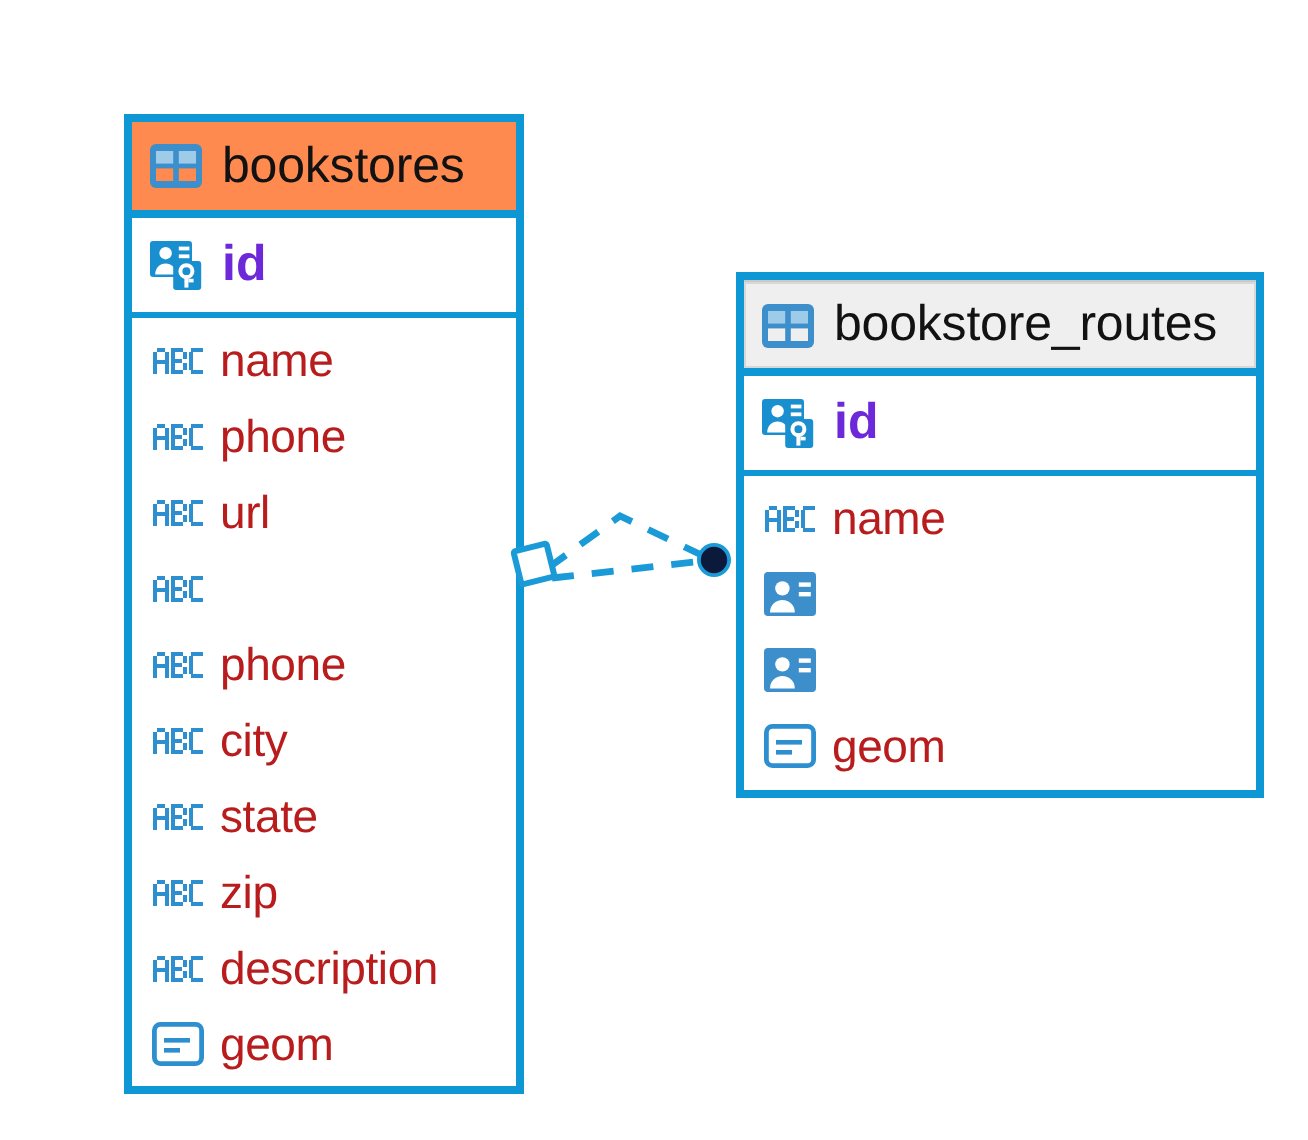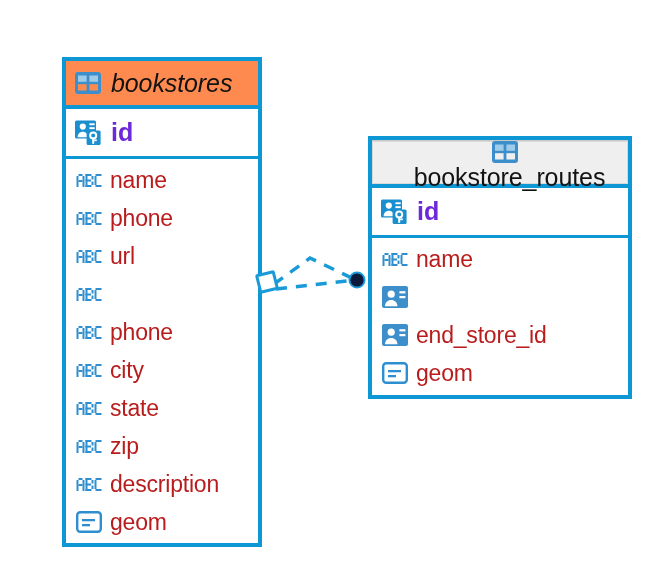--- a/index.html
+++ b/index.html
@@ -43,26 +43,25 @@
   }
 
   .entity-header {
     box-sizing: border-box;
     height: 48px;
     display: flex;
     align-items: center;
     padding-left: 9px;
     border-bottom: 4px solid #0d97d4;
   }
-  .entity-header.orange { background: #ff8a50; font-style: italic; }
+  .entity-header.orange { background: #ff8a50; }
   .entity-header.gray {
     background: #efefef;
     border-top: 1px solid #c9c9c9;
     box-shadow: inset 0 0 0 1px #d8d8d8;
-    flex-direction: column;
   }
   .entity-title {
     font-size: 25px;
     color: #121212;
     margin-left: 10px;
     white-space: nowrap;
     letter-spacing: -0.1px;
   }
 
   .pk-row {
@@ -453,21 +452,20 @@
       <div class="field-row">
         <span class="icon icon-fk">
           <svg viewBox="0 0 26 22" width="26" height="22" aria-hidden="true">
             <rect x="0" y="0" width="26" height="22" rx="2" fill="#3d8fcc"></rect>
             <circle cx="9.2" cy="8.2" r="3.6" fill="#ffffff"></circle>
             <path d="M3 20.2c0-3.7 2.8-6.2 6.2-6.2s6.2 2.5 6.2 6.2z" fill="#ffffff"></path>
             <rect x="17.4" y="5.2" width="6" height="2.2" fill="#ffffff"></rect>
             <rect x="17.4" y="10" width="6" height="2.2" fill="#ffffff"></rect>
           </svg>
         </span>
-        <span class="field-label">end_store_id</span>
       </div>
 
       <div class="field-row">
         <span class="icon icon-geom">
           <svg viewBox="0 0 26 22" width="26" height="22" aria-hidden="true">
             <rect x="1.2" y="1.2" width="23.6" height="19.6" rx="3" fill="#ffffff" stroke="#2e8fd0" stroke-width="2.4"></rect>
             <rect x="6" y="8" width="13" height="2.3" fill="#2e8fd0"></rect>
             <rect x="6" y="13" width="8" height="2.3" fill="#2e8fd0"></rect>
           </svg>
         </span>

